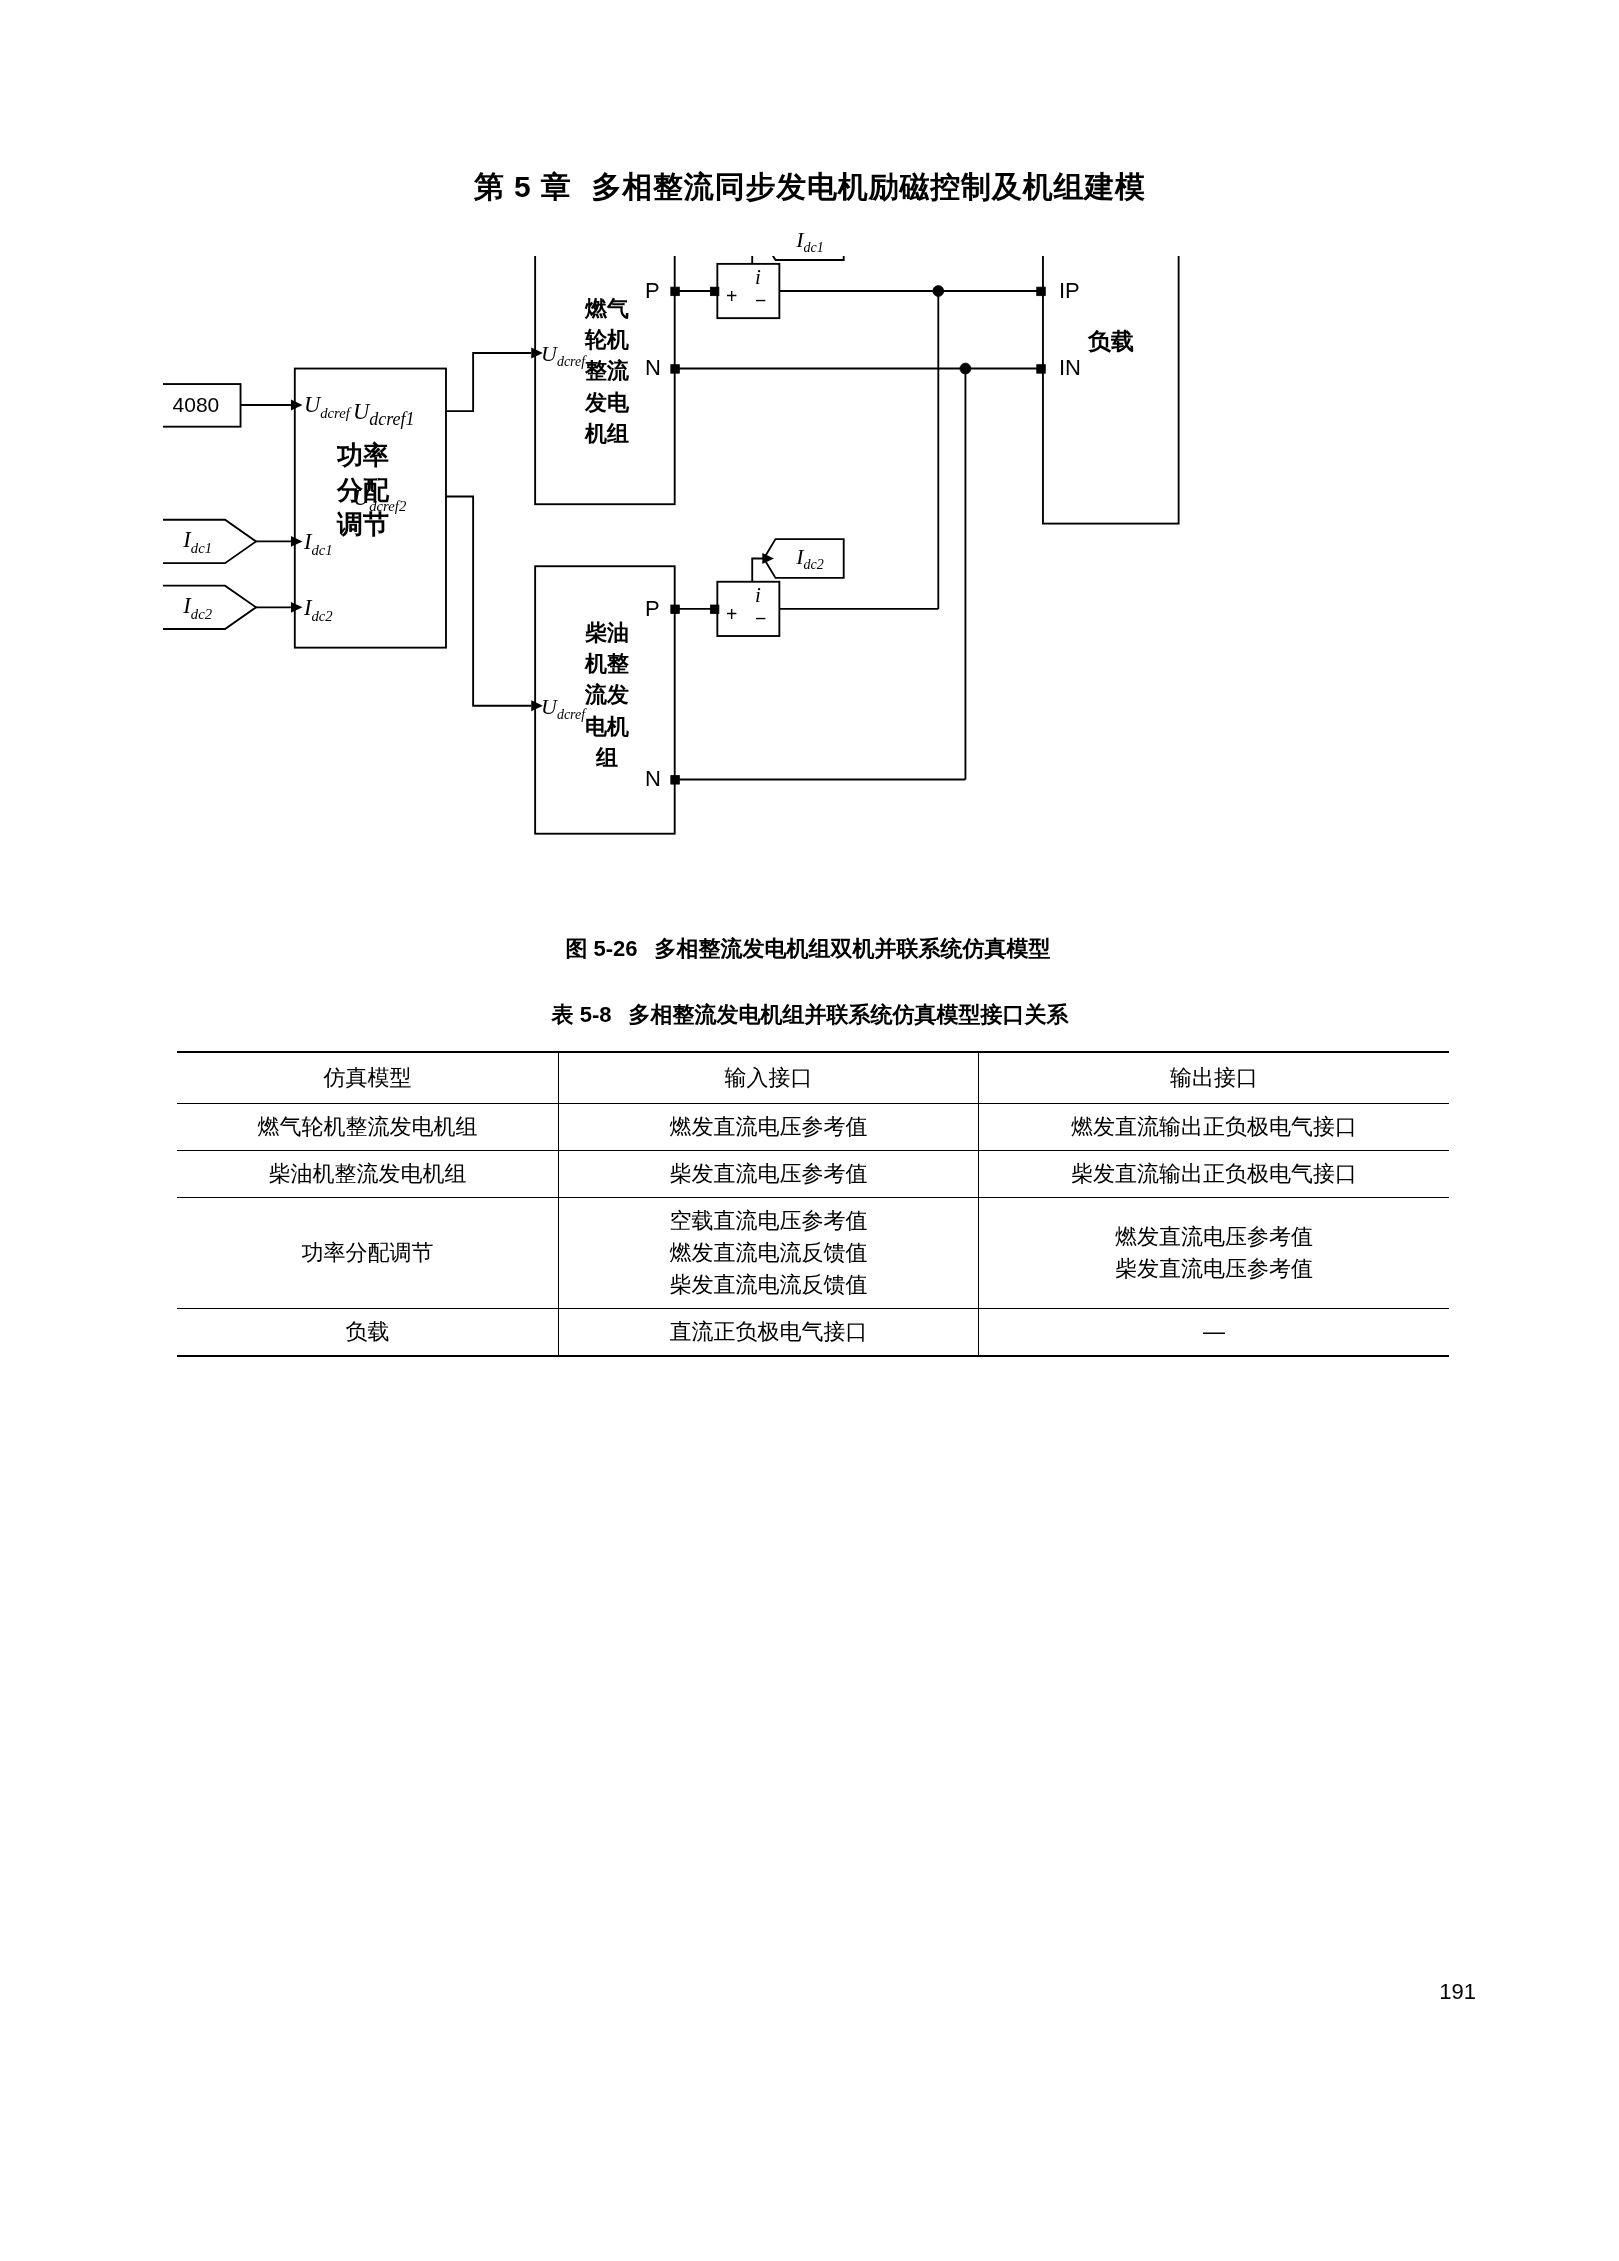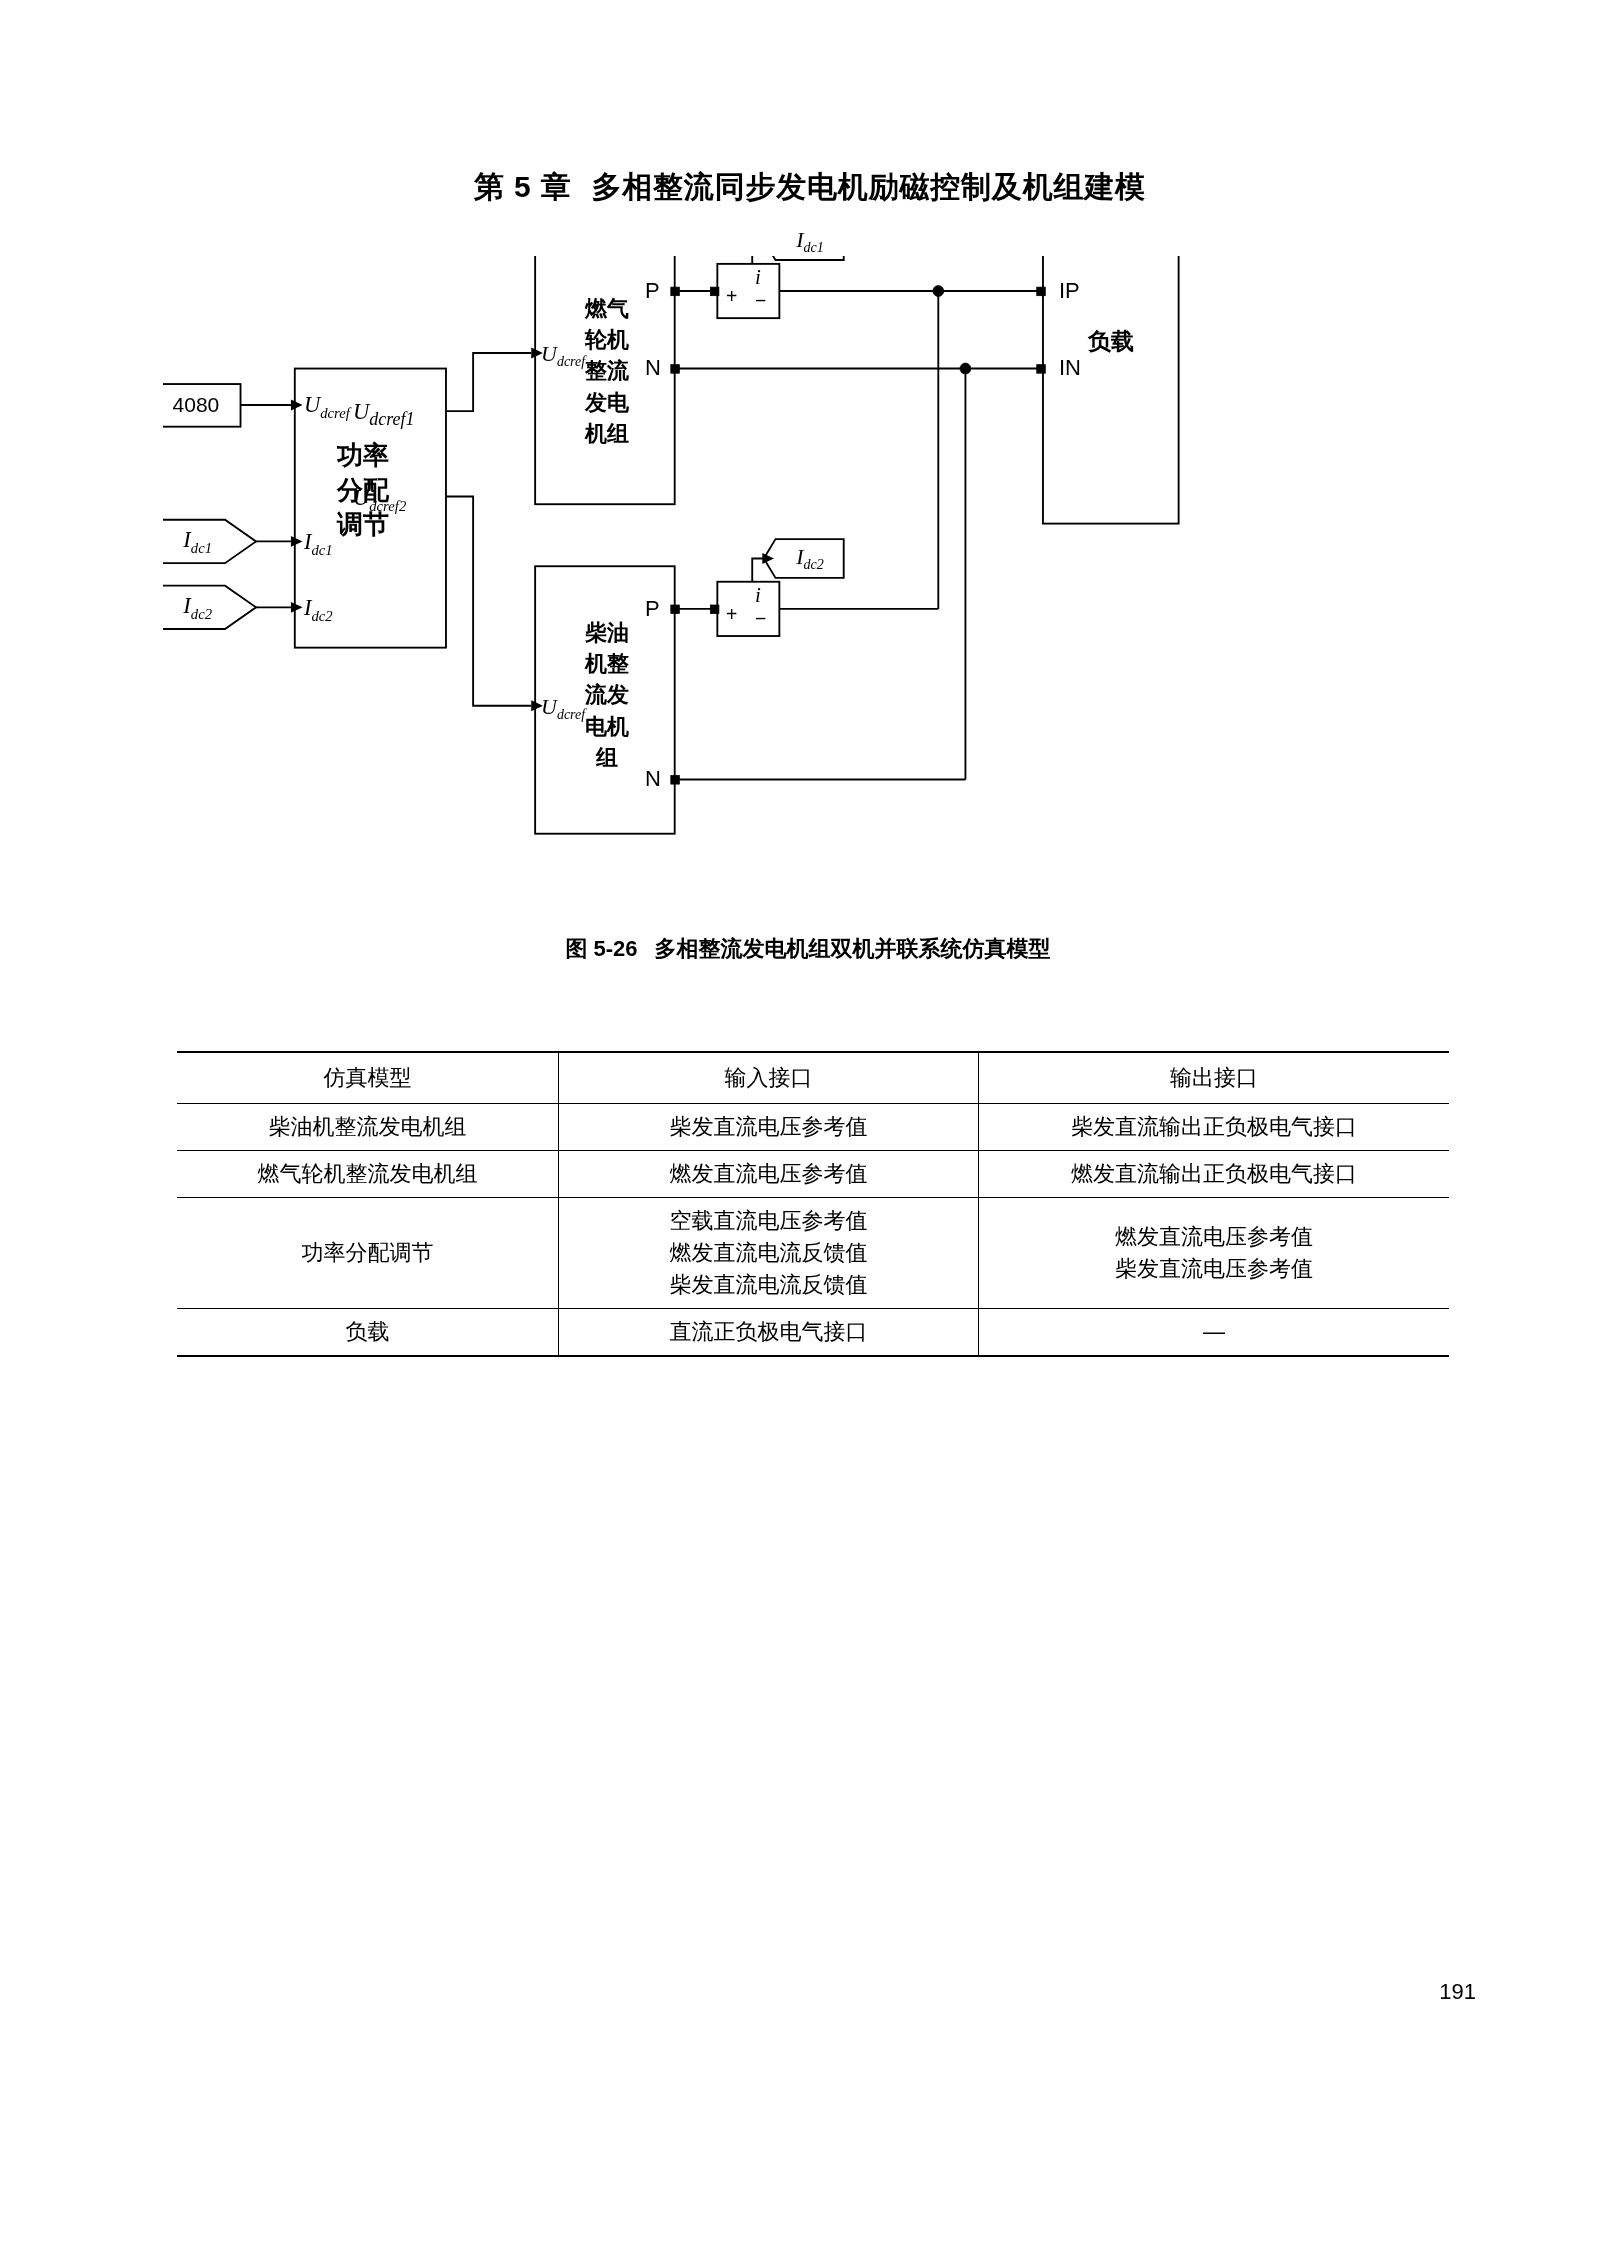--- a/index.html
+++ b/index.html
@@ -320,37 +320,40 @@
         <span>IN</span>
       </div>
 
     </div>
   </div>
 
   <div class="cap-fig">
     <span class="num">图 5-26</span><span>多相整流发电机组双机并联系统仿真模型</span>
   </div>
 
+  <div class="cap-tbl">
+    <span class="num">表 5-8</span><span>多相整流发电机组并联系统仿真模型接口关系</span>
+  </div>
 
   <table class="data">
     <tbody>
       <tr class="head">
         <td class="c1">仿真模型</td>
         <td class="c2">输入接口</td>
         <td class="c3">输出接口</td>
       </tr>
       <tr class="body">
+        <td class="c1">燃气轮机整流发电机组</td>
+        <td class="c2">燃发直流电压参考值</td>
+        <td class="c3">燃发直流输出正负极电气接口</td>
+      </tr>
+      <tr class="body">
         <td class="c1">柴油机整流发电机组</td>
         <td class="c2">柴发直流电压参考值</td>
         <td class="c3">柴发直流输出正负极电气接口</td>
-      </tr>
-      <tr class="body">
-        <td class="c1">燃气轮机整流发电机组</td>
-        <td class="c2">燃发直流电压参考值</td>
-        <td class="c3">燃发直流输出正负极电气接口</td>
       </tr>
       <tr class="body">
         <td class="c1">功率分配调节</td>
         <td class="c2 multi">
           <span>空载直流电压参考值</span>
           <span>燃发直流电流反馈值</span>
           <span>柴发直流电流反馈值</span>
         </td>
         <td class="c3 multi">
           <span>燃发直流电压参考值</span>

